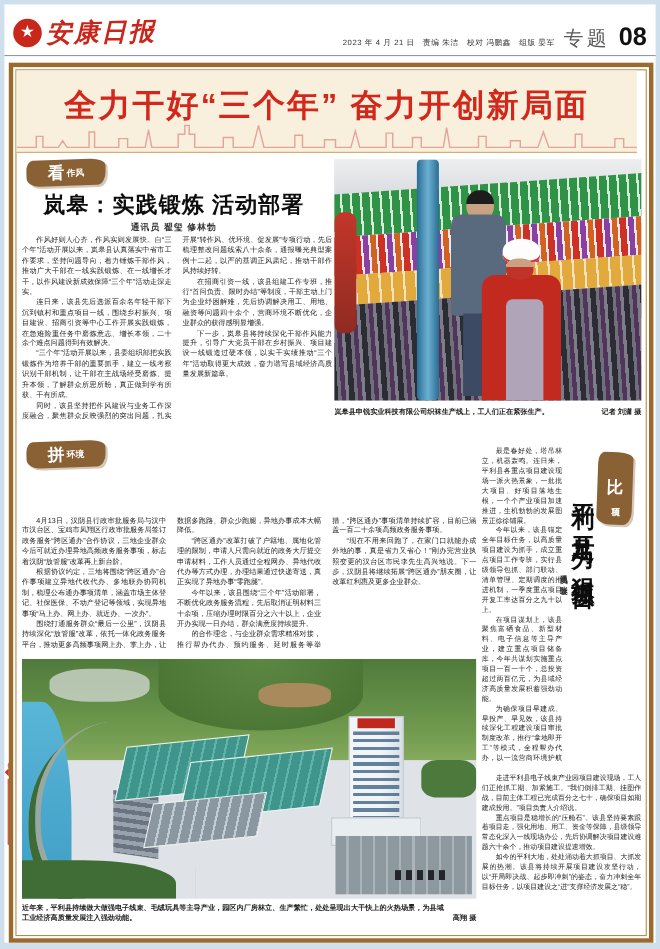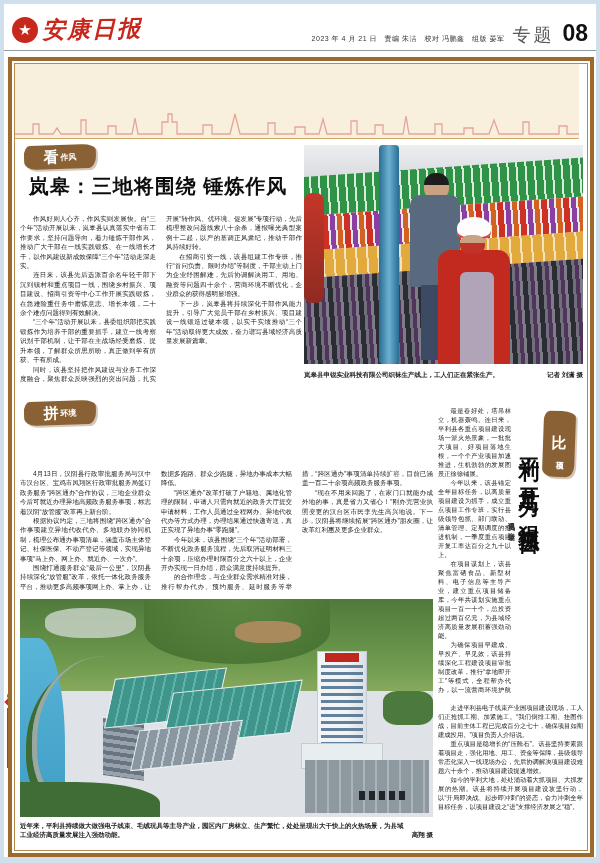--- a/index.html
+++ b/index.html
@@ -120,27 +120,29 @@
       <span class="strand" style="left:6px;height:56px;"></span>
       <span class="strand" style="left:9px;height:50px;"></span>
     </div>
 
     <div class="frame">
 
       <div class="banner">
         <svg class="skyline" viewBox="0 0 564 32" preserveAspectRatio="none">
           <path d="M0,28 h18 v-10 h6 v10 h14 l4,-6 4,6 h20 v-14 h5 v14 h22 v-8 h8 v8 h16 l3,-16 3,16 h24 v-12 h6 v-8 h4 v8 h5 v12 h26 v-9 h9 v9 h18 l5,-20 5,20 h28 v-11 h7 v11 h20 v-7 h10 v7 h14 l4,-15 4,15 h24 v-13 h6 v13 h18 v-9 h8 v9 h20 l3,-18 3,18 h26 v-10 h7 v10 h22 v-6 h9 v6 h16 l5,-14 5,14 h24 v-12 h6 v12 h30 v-8 h8 v8 h24" fill="none" stroke="#e5a498" stroke-width="1.3"></path>
         </svg>
+        <h1>全力干好“三个年” 奋力开创新局面</h1>
       </div>
 
       <div class="tag" style="left:12px;top:84px;width:72px;height:24px;">
         <span class="big">看</span>
         <span class="small">作风</span>
       </div>
-      <h2 class="a-headline" style="left:4px;top:112px;width:284px;">岚皋：三地将围绕 锤炼作风</h2>
+      <h2 class="a-headline" style="left:4px;top:112px;width:284px;">岚皋：实践锻炼 活动部署</h2>
+      <div class="a-byline" style="left:4px;top:140px;width:284px;">通讯员 翟玺 修林勃</div>
       <div class="body-cols" style="left:8px;top:153px;width:282px;height:178px;column-count:2;column-gap:10px;">
         <p>作风好则人心齐，作风实则发展快。自“三个年”活动开展以来，岚皋县认真落实中省市工作要求，坚持问题导向，着力锤炼干部作风，推动广大干部在一线实践锻炼、在一线增长才干，以作风建设新成效保障“三个年”活动走深走实。</p>
         <p>连日来，该县先后选派百余名年轻干部下沉到镇村和重点项目一线，围绕乡村振兴、项目建设、招商引资等中心工作开展实践锻炼，在急难险重任务中磨炼意志、增长本领，二十余个难点问题得到有效解决。</p>
         <p>“三个年”活动开展以来，县委组织部把实践锻炼作为培养干部的重要抓手，建立一线考察识别干部机制，让干部在主战场经受磨炼、提升本领，了解群众所思所盼，真正做到学有所获、干有所成。</p>
         <p>同时，该县坚持把作风建设与业务工作深度融合，聚焦群众反映强烈的突出问题，扎实开展“转作风、优环境、促发展”专项行动，先后梳理整改问题线索八十余条，通报曝光典型案例十二起，以严的基调正风肃纪，推动干部作风持续好转。</p>
         <p>在招商引资一线，该县组建工作专班，推行“首问负责、限时办结”等制度，干部主动上门为企业纾困解难，先后协调解决用工、用地、融资等问题四十余个，营商环境不断优化，企业群众的获得感明显增强。</p>
         <p>下一步，岚皋县将持续深化干部作风能力提升，引导广大党员干部在乡村振兴、项目建设一线锻造过硬本领，以实干实绩推动“三个年”活动取得更大成效，奋力谱写县域经济高质量发展新篇章。</p>
       </div>
 
       <div class="photo" style="left:292px;top:84px;width:279px;height:219px;">

